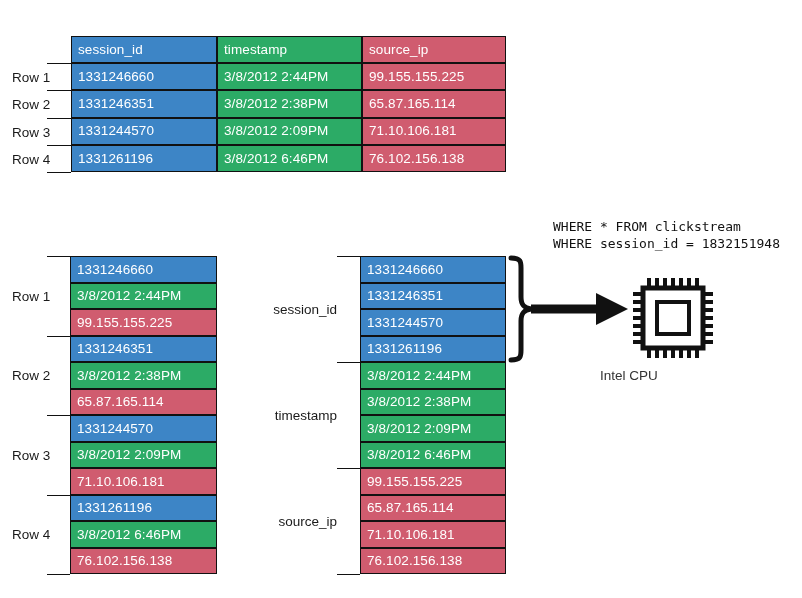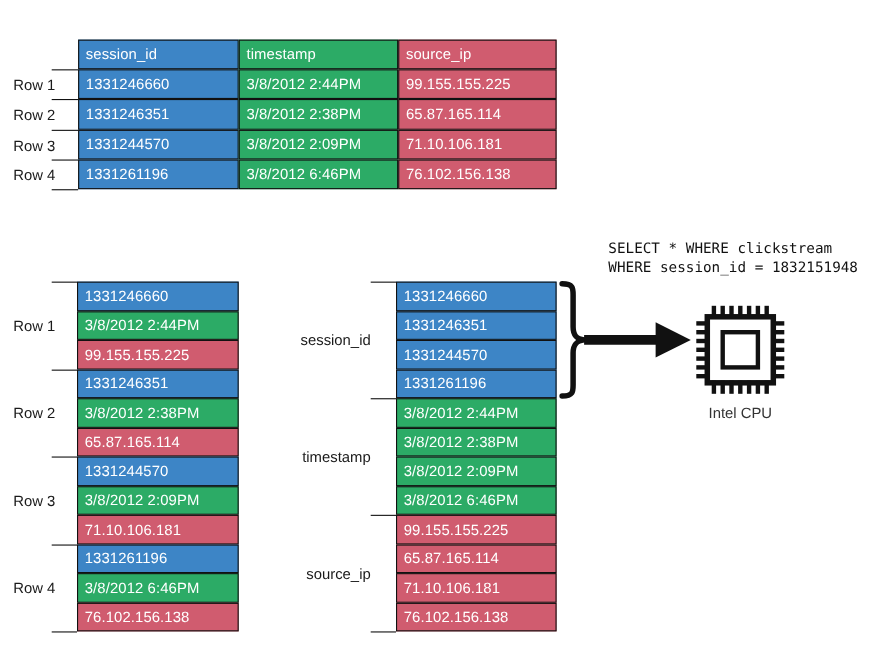--- a/index.html
+++ b/index.html
@@ -74,21 +74,21 @@
     left: 627px;
     top: 272px;
     width: 92px;
     height: 92px;
   }
   #cpu-label {
     position: absolute;
     left: 600px;
     top: 368px;
     width: 146px;
-    text-align: center;
+    text-align: left;
     font-size: 13.5px;
     color: #333333;
   }
 
   svg.overlay {
     position: absolute;
     left: 0; top: 0;
     width: 802px;
     height: 598px;
     pointer-events: none;
@@ -165,21 +165,21 @@
       <div class="tick" style="left: 337px; top: 362px; width: 23px;"></div>
       <div class="cell c-red" style="left: 360px; top: 468px; width: 146px; height: 26.5px;">99.155.155.225</div>
       <div class="cell c-red" style="left: 360px; top: 494.5px; width: 146px; height: 26.5px;">65.87.165.114</div>
       <div class="cell c-red" style="left: 360px; top: 521px; width: 146px; height: 26.5px;">71.10.106.181</div>
       <div class="cell c-red" style="left: 360px; top: 547.5px; width: 146px; height: 26.5px;">76.102.156.138</div>
       <div class="lbl" style="left: 265px; top: 515px; width: 72px; text-align: right;">source_ip</div>
       <div class="tick" style="left: 337px; top: 468px; width: 23px;"></div>
       <div class="tick" style="left: 337px; top: 574px; width: 23px;"></div>
     </div>
 
-  <div id="sql"><span>SELECT * WHERE clickstream</span><br><span>WHERE session_id = 1832151948</span></div>
+  <div id="sql"><span>WHERE * FROM clickstream</span><br><span>WHERE session_id = 1832151948</span></div>
 
   <svg class="overlay" viewBox="0 0 802 598">
 
     <path fill="none" stroke="#111111" stroke-width="5" stroke-linecap="round" stroke-linejoin="round" d="M 511 258
              C 521 258, 521 262, 521 268
              L 521 297
              C 521 305, 524 308, 531 309
              C 524 310, 521 313, 521 321
              L 521 350
              C 521 356, 521 360, 511 360"></path>

